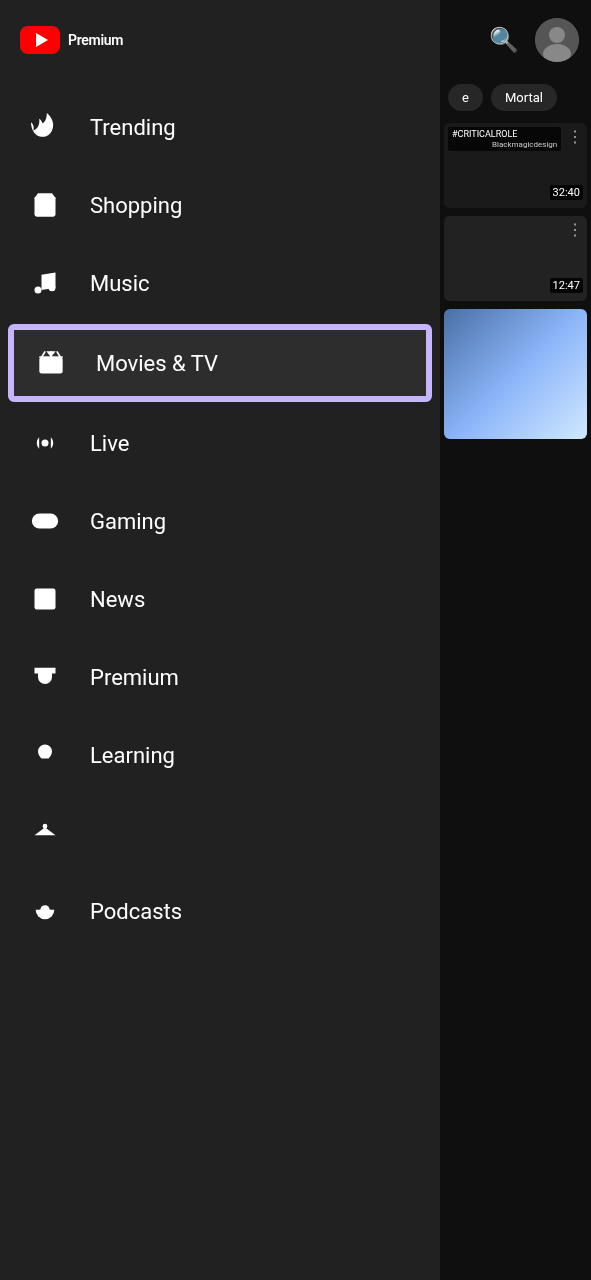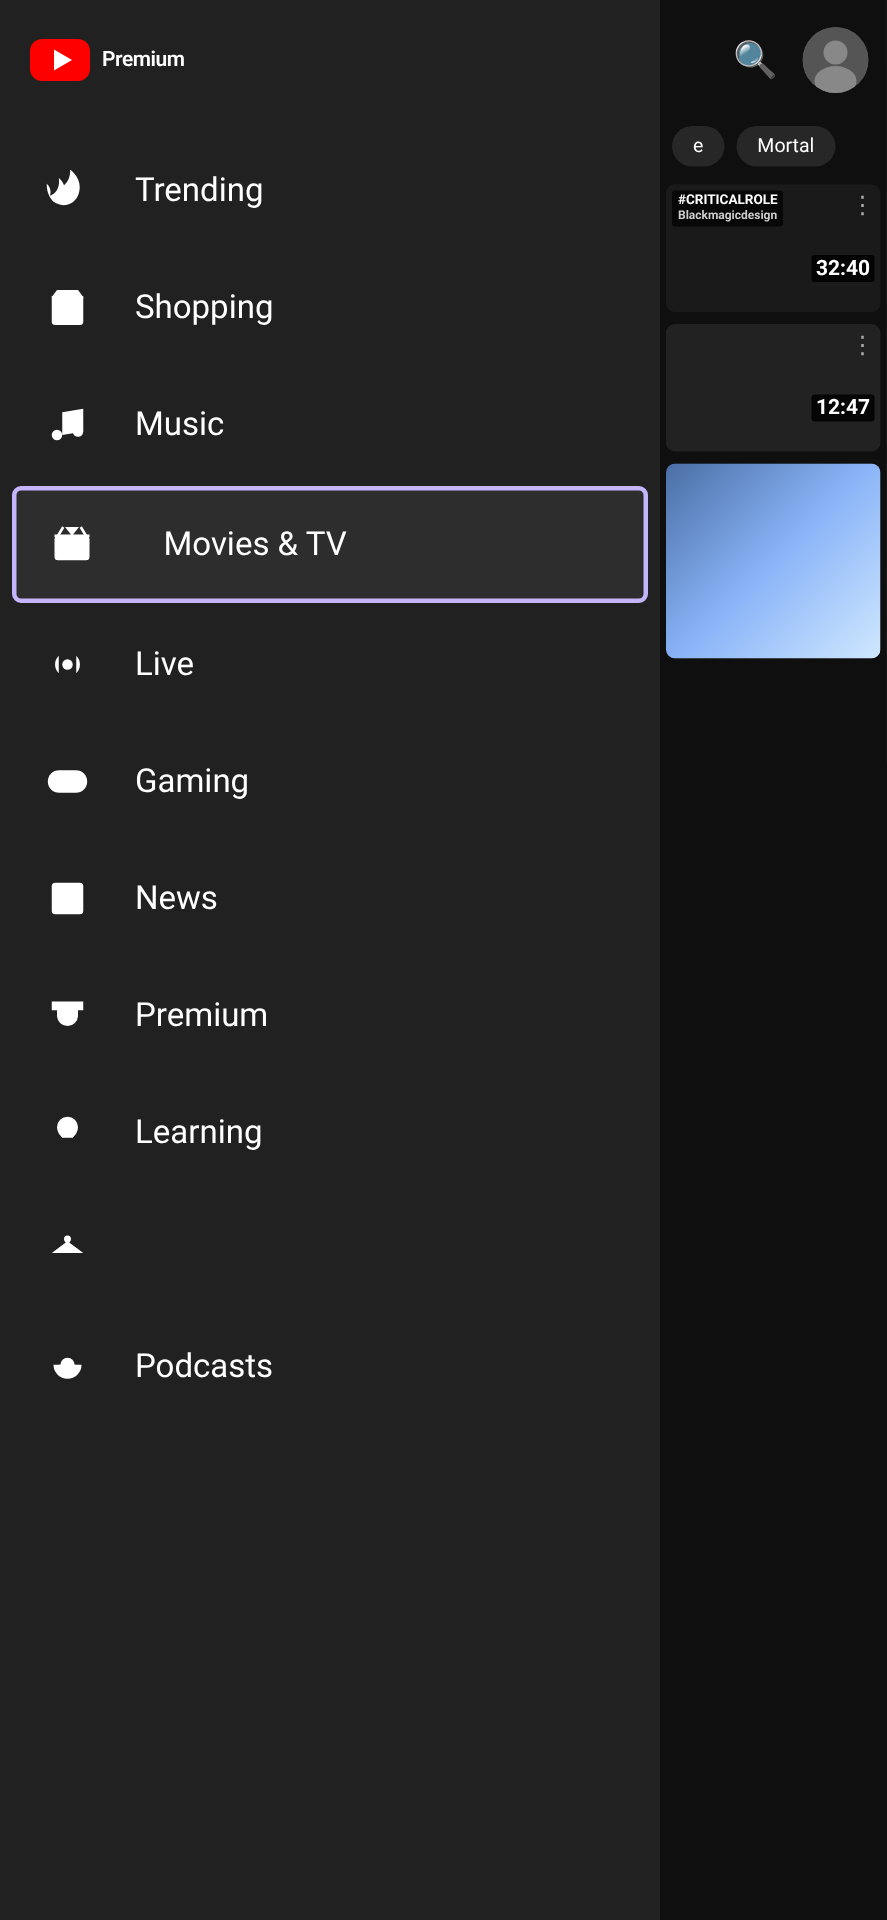--- a/index.html
+++ b/index.html
@@ -91,26 +91,25 @@
     .menu-item {
       display: flex;
       align-items: center;
       padding: 0 20px;
       height: 78px;
       cursor: pointer;
       position: relative;
     }
 
     .menu-item.active {
-      border: 3px solid #c4b5fd;
+      border: 6px solid #c4b5fd;
       border-radius: 6px;
       margin: 2px 8px;
       padding: 0 12px;
       background: #2d2d2d;
-      gap: 16px;
     }
 
     .menu-icon {
       width: 50px;
       display: flex;
       align-items: center;
       justify-content: center;
       flex-shrink: 0;
     }
 
@@ -186,44 +185,43 @@
       border-radius: 6px;
       overflow: hidden;
       position: relative;
     }
 
     .thumb {
       width: 100%;
       height: 72px;
       background: #333;
       position: relative;
-      font-weight: bold;
     }
 
     .thumb-dark { background: #222; }
     .thumb-colorful { background: linear-gradient(135deg, #4a6fa5, #8ab4f8, #d0e8ff); }
 
     .thumb-label {
       position: absolute;
       top: 4px;
       left: 4px;
       background: rgba(0,0,0,0.7);
       color: #fff;
       font-size: 9px;
       padding: 2px 4px;
       border-radius: 2px;
     }
 
     .thumb-duration {
       position: absolute;
-      bottom: 20px;
+      bottom: 8px;
       right: 4px;
       background: rgba(0,0,0,0.85);
       color: #fff;
-      font-size: 14px;
+      font-size: 11px;
       padding: 1px 3px;
       border-radius: 2px;
     }
 
     .three-dots {
       position: absolute;
       top: 4px;
       right: 4px;
       color: #aaa;
       font-size: 16px;
@@ -276,21 +274,21 @@
     </div>
   </div>
 
   <div class="chip-bar">
     <div class="chip">e</div>
     <div class="chip">Mortal</div>
   </div>
 
   <div class="video-card">
     <div class="thumb" style="background:#1a1a1a; height:85px;">
-      <div class="thumb-label">#CRITICALROLE<br><span style="font-size:8px; color:#ccc;">Blackmagicdesign</span></div>
+      <div class="thumb-label">#CRITICALROLE<br><span style="font-size:8px; color:#ccc;margin-left:40px;">Blackmagicdesign</span></div>
       <div class="thumb-duration">32:40</div>
     </div>
     <span class="three-dots">⋮</span>
   </div>
 
   <div class="video-card" style="margin-top:4px;">
     <div class="thumb thumb-dark" style="height:85px;">
       <div class="thumb-duration">12:47</div>
     </div>
     <span class="three-dots">⋮</span>

